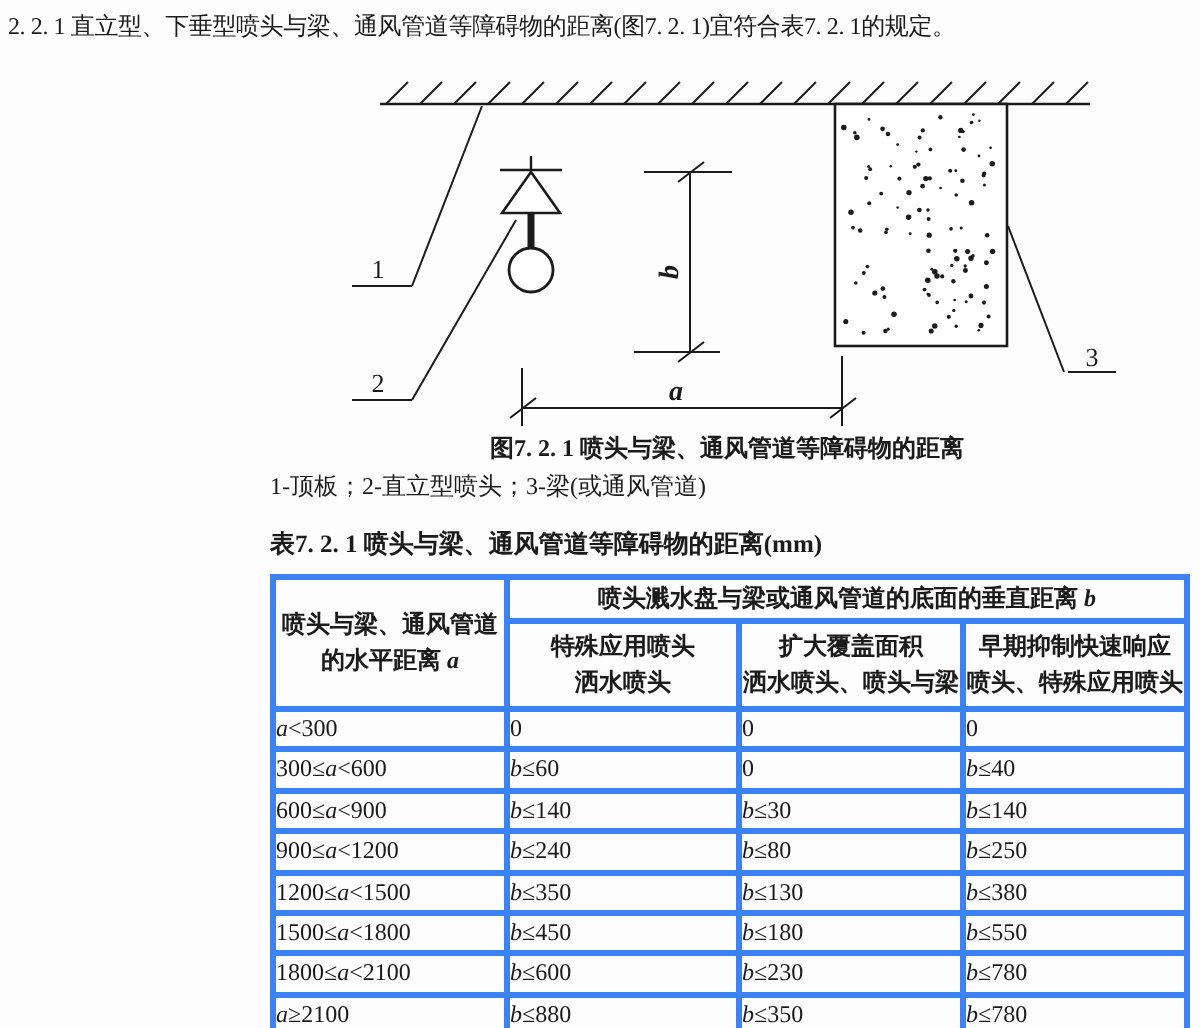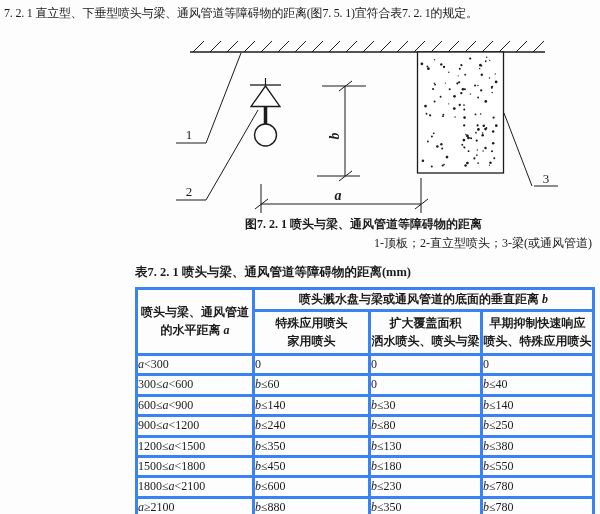--- a/index.html
+++ b/index.html
@@ -18,21 +18,21 @@
   svg.diagram { position:absolute; left:0; top:0; }
   svg.diagram text { font-family:"Liberation Serif","DejaVu Serif",serif; fill:#1b1b1b; }
   svg.diagram .dimvar { font-style:italic; font-size:14px; font-weight:bold; }
   svg.diagram .reflbl { font-size:13px; }
   .fig-caption1 {
     position:absolute; left:135px; top:216px; width:457px;
     text-align:center; font-weight:bold; font-size:12px;
   }
   .fig-caption2 {
     position:absolute; left:135px; top:235px; width:457px;
-    text-align:right; font-size:12px;
+    text-align:left; font-size:12px;
   }
   .tbl-caption {
     position:absolute; left:135px; top:264px; width:457px;
     text-align:left; font-weight:bold; font-size:12.5px;
   }
   table.spec {
     position:absolute; left:135px; top:287px; width:457px;
     border-collapse:collapse; table-layout:fixed;
     font-size:12px; border:2px solid #1a1a1a;
   }
@@ -44,21 +44,21 @@
   }
   table.spec thead th { font-weight:bold; }
   tr.h1 { height:22px; }
   tr.h2 { height:44px; }
   tbody.rows tr { height:19px; }
   i { font-style:italic; }
 </style>
 </head>
 <body>
 
-<div class="intro">7. 2. 1 直立型、下垂型喷头与梁、通风管道等障碍物的距离(图7. 5. 1)宜符合表7. 2. 1的规定。</div>
+<div class="intro">2. 2. 1 直立型、下垂型喷头与梁、通风管道等障碍物的距离(图7. 2. 1)宜符合表7. 2. 1的规定。</div>
 
 <svg class="diagram" width="600" height="215" viewBox="0 0 600 215">
 
   <line x1="190" y1="52" x2="545" y2="52" stroke="#1b1b1b" stroke-width="1.3"></line>
   <path d="M193 52 L204 41 M210 52 L221 41 M227 52 L238 41 M244 52 L255 41 M261 52 L272 41 M278 52 L289 41 M295 52 L306 41 M312 52 L323 41 M329 52 L340 41 M346 52 L357 41 M363 52 L374 41 M380 52 L391 41 M397 52 L408 41 M414 52 L425 41 M431 52 L442 41 M448 52 L459 41 M465 52 L476 41 M482 52 L493 41 M499 52 L510 41 M516 52 L527 41 M533 52 L544 41 " stroke="#1b1b1b" stroke-width="1" fill="none"></path>
 
   <g>
     <rect x="417.5" y="52" width="86" height="121" fill="#ffffff" stroke="#1b1b1b" stroke-width="1.3"></rect>
     <g>
         <circle cx="421.9" cy="63.8" r="1.38" fill="#1b1b1b"></circle>
@@ -230,21 +230,21 @@
     <tr class="h1">
       <th rowspan="2">
         <div>喷头与梁、通风管道</div>
         <div>的水平距离 <i>a</i></div>
       </th>
       <th colspan="3">喷头溅水盘与梁或通风管道的底面的垂直距离 <i>b</i></th>
     </tr>
     <tr class="h2">
       <th>
         <div>特殊应用喷头</div>
-        <div>家用喷头</div>
+        <div>洒水喷头</div>
       </th>
       <th>
         <div>扩大覆盖面积</div>
         <div>洒水喷头、喷头与梁</div>
       </th>
       <th>
         <div>早期抑制快速响应</div>
         <div>喷头、特殊应用喷头</div>
       </th>
     </tr>

